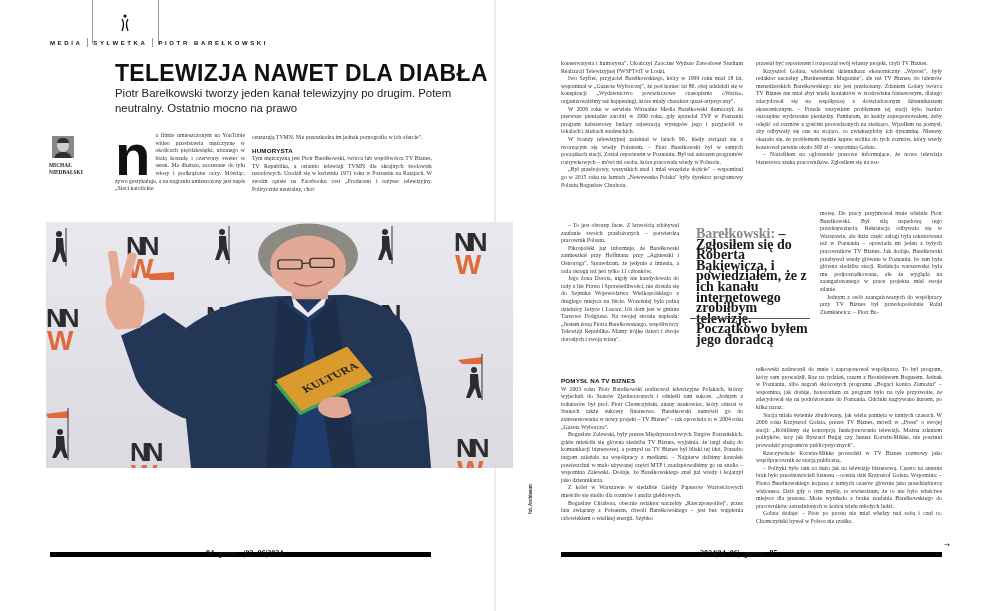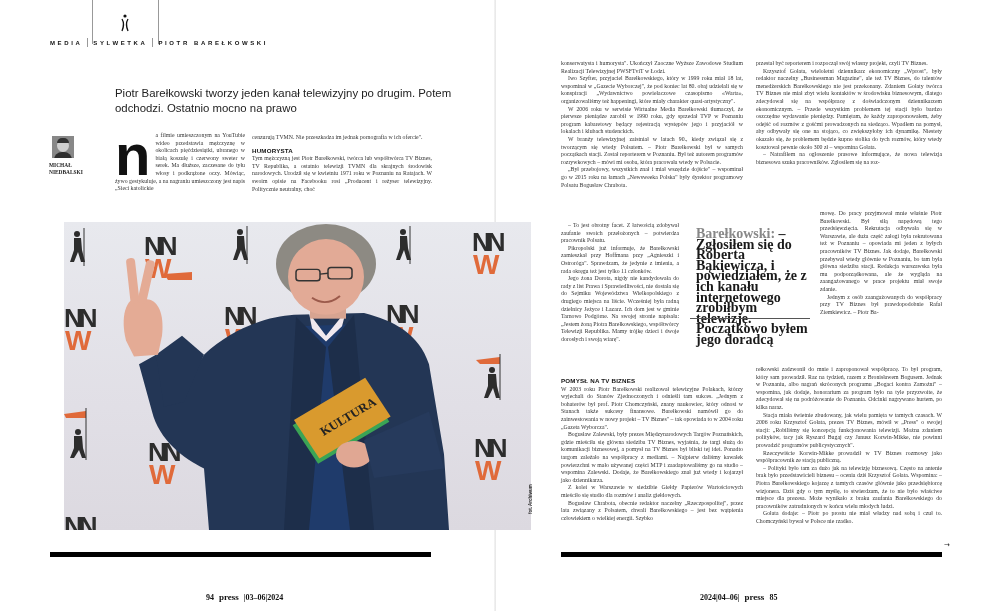--- a/index.html
+++ b/index.html
@@ -42,37 +42,37 @@
   .col h4 { font-family: "Liberation Sans", sans-serif; font-weight: 700; font-size: 6.2px;
             text-transform: uppercase; color: #111; margin: 5px 0 1px 0; letter-spacing: 0.2px; }
 
   .dropcap { float: left; font-family: "Liberation Sans", sans-serif; font-weight: 900; font-size: 58px;
              line-height: 42px; height: 42px; margin: 2px 5px 0 0; color: #111; }
 
   .l-col1 { left: 115px; top: 132px; width: 130px; }
   .l-col2 { left: 252px; top: 134px; width: 180px; }
 
   
-  .photo { position: absolute; left: 64px; top: 222px; width: 467px; height: 308px; overflow: hidden;
+  .photo { position: absolute; left: 46px; top: 222px; width: 467px; height: 246px; overflow: hidden;
            background: linear-gradient(180deg, #e8e9ee 0%, #e1dfe6 60%, #dcd9e0 100%); }
   .nw { position: absolute; width: 34px; height: 52px; font-family: "Liberation Sans", sans-serif; font-weight: 900; }
   .nw .nn { position: absolute; left: 0; top: 0; font-size: 26px; line-height: 24px; color: #2d2d2d; letter-spacing: -4px; }
   .nw .w { position: absolute; left: 1px; top: 22px; font-size: 28px; line-height: 26px; color: #e06a3a; }
   .walker { position: absolute; width: 22px; height: 40px; }
   .person { position: absolute; left: 0; top: 0; width: 100%; height: 100%; }
 
   .photo-credit { position: absolute; left: 528px; top: 514px; transform: rotate(-90deg); transform-origin: left top;
                   font-family: "Liberation Sans", sans-serif; font-size: 4.5px; font-weight: 700; color: #333;
                   white-space: nowrap; }
 
   
   .rule { position: absolute; top: 552px; height: 5px; background: #000; }
   .rule.l { left: 50px; width: 381px; }
   .rule.r { left: 561px; width: 381px; }
-  .folio { position: absolute; top: 592px; font-family: "Liberation Serif", serif; font-weight: 700; font-size: 8px; color: #111; white-space: nowrap; }
+  .folio { position: absolute; top: 548px; font-family: "Liberation Serif", serif; font-weight: 700; font-size: 8px; color: #111; white-space: nowrap; }
   .folio .brand { font-family: "Liberation Serif", serif; font-weight: 700; font-size: 9px; margin: 0 3px; }
   .folio.l { left: 206px; }
   .folio.r { left: 700px; }
 
   
   .r-col1 { left: 561px; top: 60px; width: 182px; }
   .r-col1b { left: 561px; top: 204px; width: 118px; }
   .r-col1c { left: 561px; top: 362px; width: 182px; }
   .r-col2 { left: 756px; top: 60px; width: 186px; }
   .r-col2b { left: 820px; top: 207px; width: 122px; }
@@ -98,21 +98,22 @@
   </svg>
 
   <div class="section-bar">
     <span>Media</span>
     <span class="sep"></span>
     <span>Sylwetka</span>
     <span class="sep"></span>
     <span>Piotr Barełkowski</span>
   </div>
 
-  <p class="dek">Piotr Barełkowski tworzy jeden kanał telewizyjny po drugim. Potem odchodzi. Ostatnio mocno na prawo</p>
+  <h1 class="headline">TELEWIZJA NAWET DLA DIABŁA</h1>
+  <p class="dek">Piotr Barełkowski tworzy jeden kanał telewizyjny po drugim. Potem neutralny. Ostatnio mocno na prawo</p>
 
   <div class="author-photo">
     <div class="body"></div>
       <div class="head"></div>
       <div class="hair"></div>
   </div>
   <div class="author-name">Michał Niedbalski</div>
 
   <div class="col l-col1">
     <span class="dropcap">n</span>

